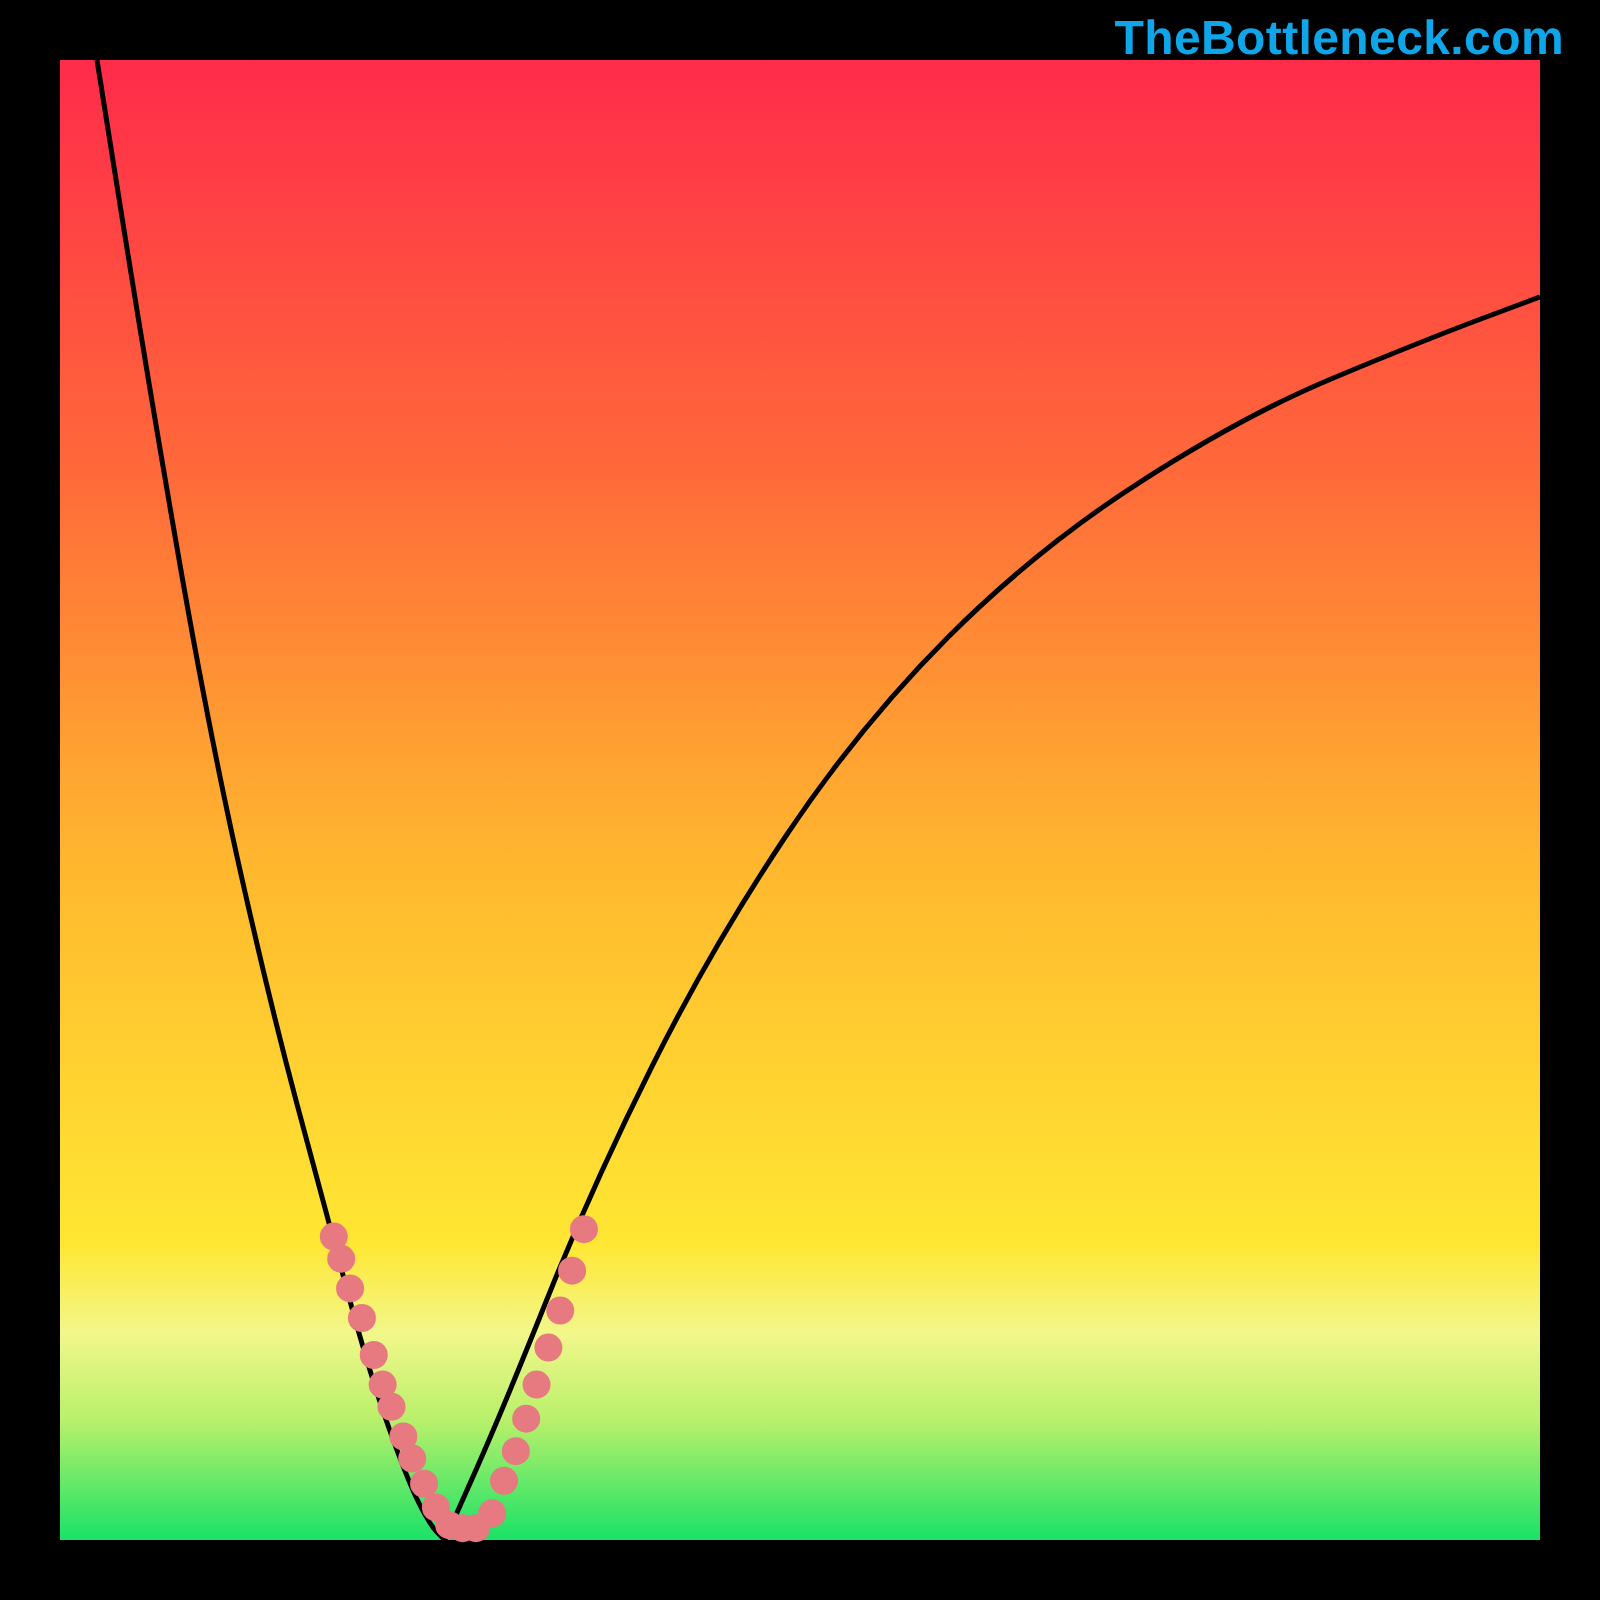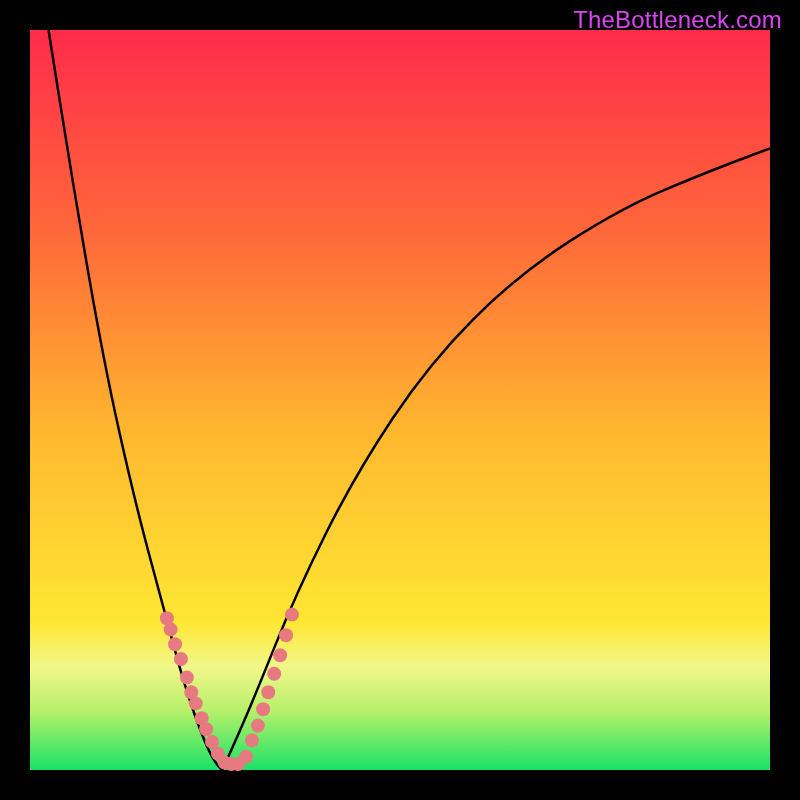--- a/index.html
+++ b/index.html
@@ -32,23 +32,23 @@
       var(--c-low) 80%,
       var(--c-band) 86%,
       var(--c-band2) 92%,
       var(--c-bottom) 100%
     );
   }
   .watermark {
     position: absolute;
     top: 6px;
     right: 18px;
-    color: #d946ef;
+    color: #0ea5e9;
     font-size: 24px;
-    font-weight: 400;
+    font-weight: 700;
     letter-spacing: 0.2px;
     user-select: none;
   }
   svg.curve {
     position: absolute;
     left: 0; top: 0;
     width: 740px; height: 740px;
     overflow: visible;
   }
   .curve-path {

